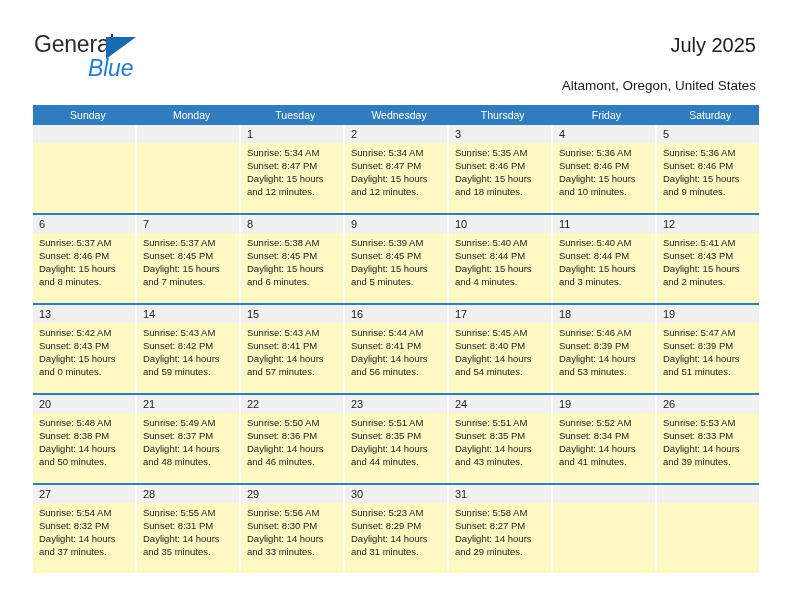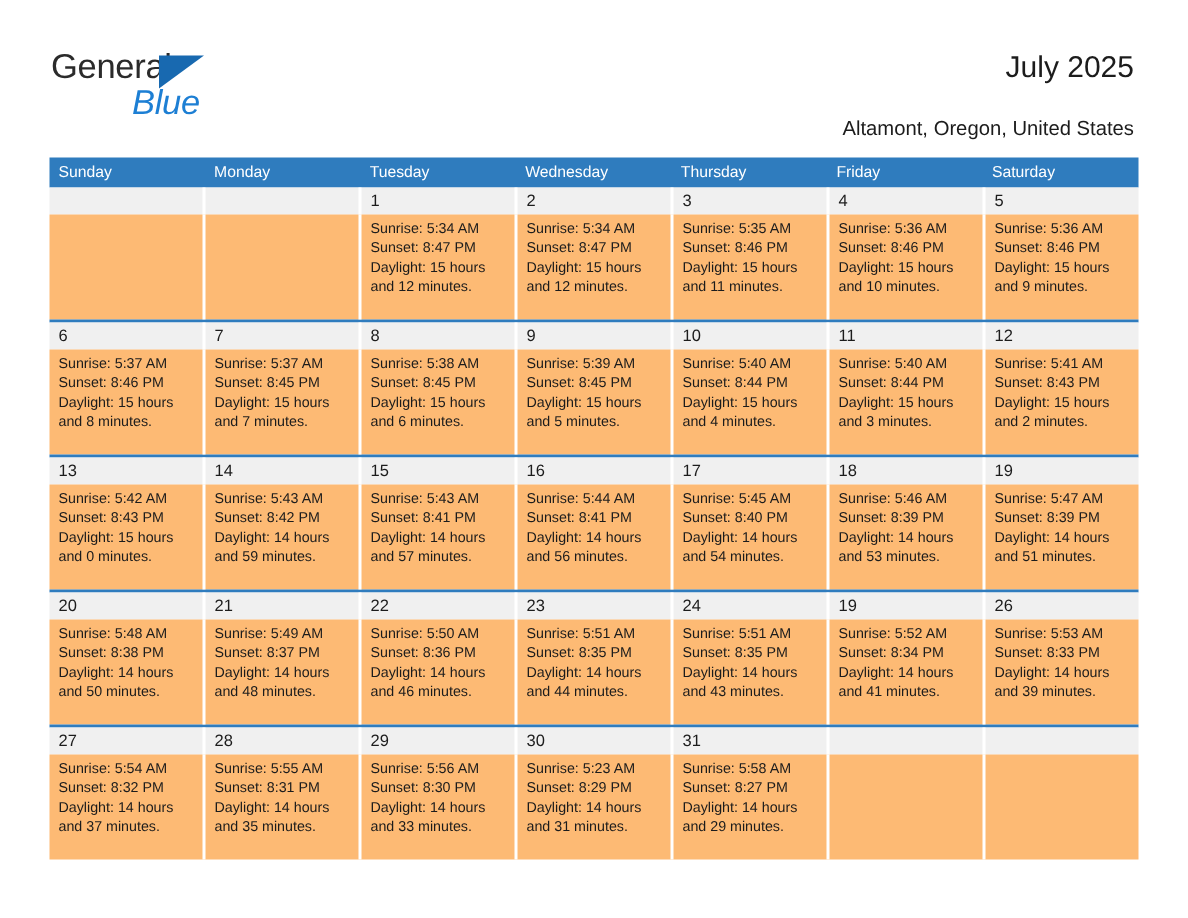--- a/index.html
+++ b/index.html
@@ -96,36 +96,37 @@
     height: 20px;
   }
   .dow-cell {
     flex: 1 1 0;
     color: #ffffff;
     font-size: 10.5px;
     line-height: 20px;
     padding-left: 6px;
     box-sizing: border-box;
     white-space: nowrap;
+    text-align: center;
   }
 
   .week {
     border-top: 2px solid #2f7cbe;
   }
   .week:first-of-type {
     border-top: none;
   }
   .week-nums {
     display: flex;
     background: #f0f0f0;
     height: 18px;
   }
   .week-body {
     display: flex;
-    background: #fdba74;
+    background: #fef9c3;
     height: 70px;
   }
   .num-cell {
     flex: 1 1 0;
     box-sizing: border-box;
     padding-left: 6px;
     font-size: 11px;
     line-height: 18px;
     color: #1c1c1c;
     border-right: 2px solid #ffffff;
@@ -195,21 +196,21 @@
             <div class="info-cell">
               <div class="info-line">Sunrise: 5:34 AM</div>
               <div class="info-line">Sunset: 8:47 PM</div>
               <div class="info-line">Daylight: 15 hours</div>
               <div class="info-line">and 12 minutes.</div>
             </div>
             <div class="info-cell">
               <div class="info-line">Sunrise: 5:35 AM</div>
               <div class="info-line">Sunset: 8:46 PM</div>
               <div class="info-line">Daylight: 15 hours</div>
-              <div class="info-line">and 11 minutes.</div>
+              <div class="info-line">and 18 minutes.</div>
             </div>
             <div class="info-cell">
               <div class="info-line">Sunrise: 5:36 AM</div>
               <div class="info-line">Sunset: 8:46 PM</div>
               <div class="info-line">Daylight: 15 hours</div>
               <div class="info-line">and 10 minutes.</div>
             </div>
             <div class="info-cell">
               <div class="info-line">Sunrise: 5:36 AM</div>
               <div class="info-line">Sunset: 8:46 PM</div>

